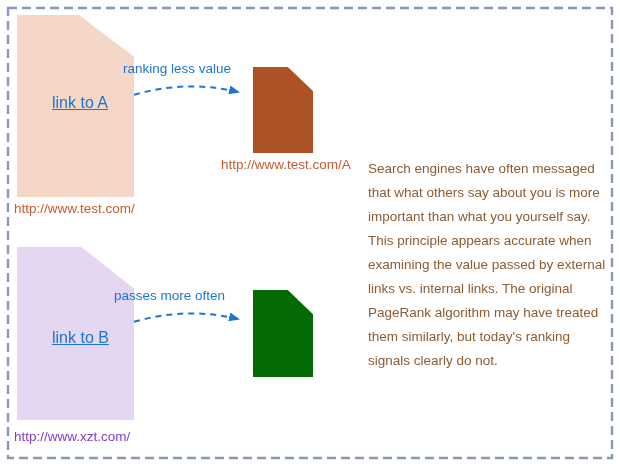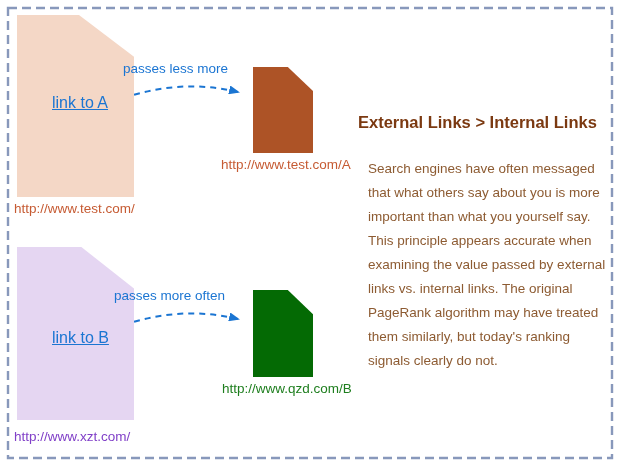--- a/index.html
+++ b/index.html
@@ -75,37 +75,35 @@
     </defs>
     <rect class="frame-rect" x="8" y="8" width="604" height="450" style="stroke: rgb(136, 152, 187);"></rect>
     <path class="arrow-path" d="M103,106 Q172,76 238,92" marker-end="url(#arrowhead-a)" style="stroke: rgb(27, 117, 210);"></path>
     <path class="arrow-path" d="M103,333 Q172,303 238,319" marker-end="url(#arrowhead-b)" style="stroke: rgb(27, 117, 210);"></path>
   </svg>
 
   <div class="abs page-shape page-large" style="left: 17px; top: 15px; background: rgb(244, 215, 198);"></div>
 
   <span class="abs link-text" style="left: 52px; top: 94px; color: rgb(27, 117, 210);">link to A</span>
 
-  <span class="abs arrow-label" style="left: 123px; top: 61px; color: rgb(27, 117, 210);">passes less more</span>
+  <span class="abs arrow-label" style="left: 123px; top: 61px; color: rgb(27, 117, 210);">ranking less value</span>
 
   <div class="abs page-shape page-small" style="left: 253px; top: 67px; background: rgb(173, 83, 38);"></div>
 
   <span class="abs url-label" style="left: 221px; top: 157px; color: rgb(198, 91, 51);">http://www.test.com/A</span>
 
   <span class="abs url-label" style="left: 14px; top: 201px; color: rgb(198, 91, 51);">http://www.test.com/</span>
 
   <div class="abs page-shape page-large-b" style="left: 17px; top: 247px; background: rgb(229, 214, 242);"></div>
 
   <span class="abs link-text" style="left: 52px; top: 321px; color: rgb(27, 117, 210); margin-top: 8px;">link to B</span>
 
   <span class="abs arrow-label" style="left: 114px; top: 288px; color: rgb(27, 117, 210);">passes more often</span>
 
   <div class="abs page-shape page-small" style="left: 253px; top: 290px; height: 87px; background: rgb(4, 106, 4);"></div>
 
-  <span class="abs url-label" style="left: 222px; top: 381px; color: rgb(30, 126, 30);">http://www.qzd.com/B</span>
 
   <span class="abs url-label" style="left: 14px; top: 429px; color: rgb(129, 64, 200);">http://www.xzt.com/</span>
 
-  <div class="abs heading" style="left: 358px; top: 113px; color: rgb(123, 57, 17);">External Links &gt; Internal Links</div>
 
   <div class="abs body-text" style="left: 368px; top: 145px; color: rgb(141, 91, 50);">Search engines have often messaged that what others say about you is more important than what you yourself say. This principle appears accurate when examining the value passed by external links vs. internal links. The original PageRank algorithm may have treated them similarly, but today's ranking signals clearly do not.</div>
 
 </div>
 
 </body></html>

